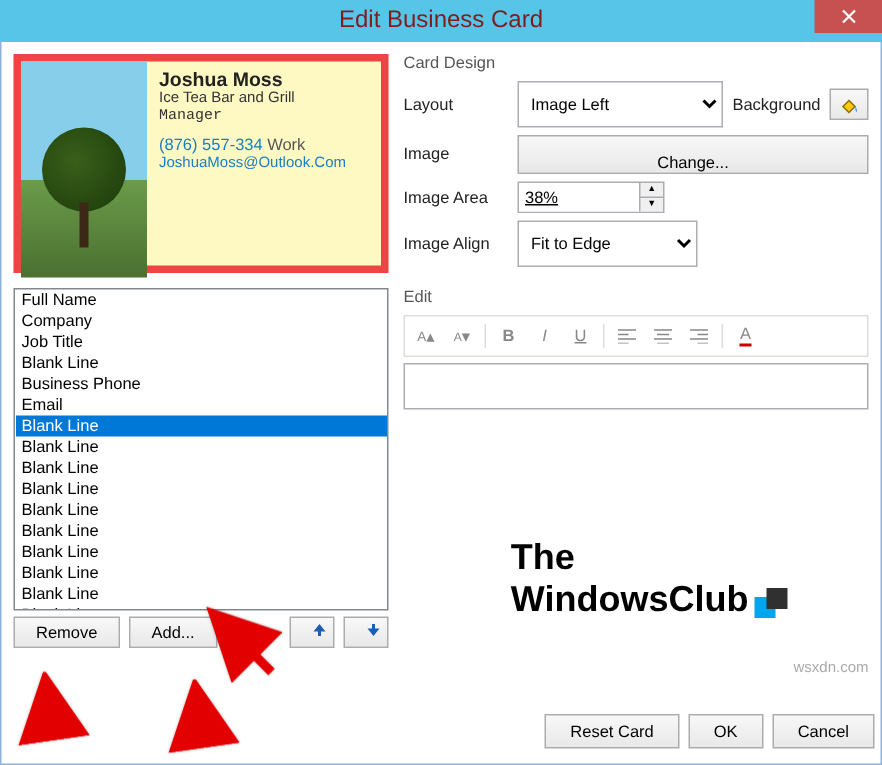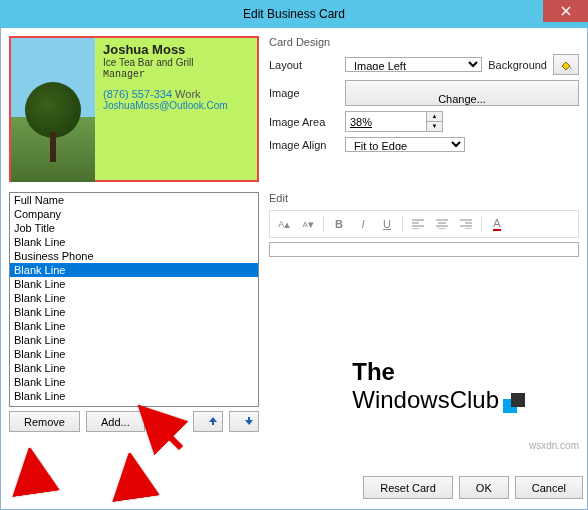--- a/index.html
+++ b/index.html
@@ -1,41 +1,41 @@
 <!DOCTYPE html>
 <html><head>
   <meta charset="utf-8">
   <style>
     * { box-sizing: border-box; margin: 0; padding: 0; font-family: 'Segoe UI', Tahoma, sans-serif; font-size: 11px; }
     body { background: #f0f0f0; width: 588px; height: 510px; overflow: hidden; position: relative; }
     .titlebar { background: #56c5e8; height: 28px; display: flex; align-items: center; justify-content: center; position: relative; }
-    .titlebar-text { color: #000000; font-size: 12px; }
+    .titlebar-text { color: #7f1d1d; font-size: 16px; }
     .close-btn { position: absolute; right: 0; top: 0; width: 45px; height: 22px; background: #c75050; color: #fff; display: flex; align-items: center; justify-content: center; font-size: 14px; }
     .window-body { background: #fff; border: 1px solid #8db3d9; border-top: none; padding: 8px; height: 482px; position: relative; }
     
     .top-row { display: flex; gap: 10px; margin-bottom: 10px; }
-    .card-preview { width: 250px; height: 146px; border: 2px solid #ef4444; display: flex; background: #bef264; }
+    .card-preview { width: 250px; height: 146px; border: 5px solid #ef4444; display: flex; background: #fef9c3; }
     .card-img { width: 84px; height: 144px; background: linear-gradient(to bottom, #87ceeb 0%, #87ceeb 55%, #6b9b4a 55%, #4a7030 100%); position: relative; }
     .tree { position: absolute; left: 50%; bottom: 20px; transform: translateX(-50%); width: 60px; height: 80px; }
     .tree-crown { width: 56px; height: 56px; background: radial-gradient(circle at 40% 40%, #3a5f1a, #1a3a0a); border-radius: 50%; position: absolute; top: 0; left: 2px; }
     .tree-trunk { width: 6px; height: 30px; background: #3d2817; position: absolute; bottom: 0; left: 50%; transform: translateX(-50%); }
     .card-text { padding: 4px 8px; flex: 1; }
     .card-name { font-weight: bold; font-size: 13px; color: #222; }
     .card-company { font-size: 10px; color: #333; line-height: 1.2; }
     .card-title { font-size: 10px; color: #333; margin-bottom: 8px; font-family: Liberation Mono, monospace; }
     .card-phone { font-size: 10px; }
     .card-phone-num { color: #1a7dc7; }
     .card-phone-label { color: #555; margin-left: 3px; }
     .card-email { font-size: 10px; color: #1a7dc7; }
     
     .design-section { flex: 1; }
     .section-label { color: #555; font-size: 11px; margin-bottom: 6px; }
     .design-grid { display: grid; grid-template-columns: 70px 1fr auto auto; gap: 5px 6px; align-items: center; }
     .design-grid label { font-size: 11px; color: #222; }
-    select, input[type=text] { border: 1px solid #abadb3; height: 15px; padding: 1px 4px; font-size: 11px; background: #fff; }
+    select, input[type=text] { border: 1px solid #abadb3; height: 31px; padding: 1px 4px; font-size: 11px; background: #fff; }
     .btn { background: linear-gradient(#f8f8f8, #e8e8e8); border: 1px solid #acacac; height: 21px; padding: 12px 10px; font-size: 11px; cursor: pointer; }
     .bg-btn { width: 26px; padding: 0; display: flex; align-items: center; justify-content: center; }
     .spinner { display: inline-flex; border: 1px solid #abadb3; height: 21px; }
     .spinner input { border: none; width: 80px; height: 19px; text-decoration: underline; }
     .spinner-btns { display: flex; flex-direction: column; width: 16px; }
     .spinner-btns button { height: 9.5px; border: none; border-left: 1px solid #abadb3; background: #f0f0f0; font-size: 6px; line-height: 1; cursor: pointer; }
     .spinner-btns button:first-child { border-bottom: 1px solid #abadb3; }
     
     .mid-row { display: flex; gap: 10px; }
     .fields-section { width: 250px; }
@@ -47,21 +47,21 @@
     .arrow-btn { width: 24px; padding: 0; }
     
     .edit-section { flex: 1; }
     .toolbar { display: flex; gap: 2px; border: 1px solid #ddd; padding: 3px; margin-bottom: 4px; align-items: center; }
     .tool-btn { width: 22px; height: 20px; border: 1px solid transparent; background: none; display: flex; align-items: center; justify-content: center; font-size: 11px; cursor: pointer; color: #888; }
     .tool-sep { width: 1px; height: 16px; background: #ddd; margin: 0 2px; }
     .edit-input { width: 100%; height: 22px; border: 1px solid #dcdcdc; padding: 2px 4px; background: #fff; color: #aaa; margin-bottom: 8px; }
     
     .logo { position: absolute; right: 60px; top: 330px; font-family: Georgia, serif; }
     .logo-the { font-size: 24px; font-weight: bold; color: #000; }
-    .logo-wc { font-size: 24px; font-weight: normal; color: #000; }
+    .logo-wc { font-size: 24px; font-weight: bold; color: #000; }
     .logo-sq { display: inline-block; width: 24px; height: 24px; position: relative; vertical-align: middle; margin-left: 4px; }
     .logo-sq::before { content:''; position:absolute; width:14px; height:14px; background:#00a4ef; left:0; top:6px; }
     .logo-sq::after { content:''; position:absolute; width:14px; height:14px; background:#303030; left:8px; top:0; }
     
     .watermark { position: absolute; right: 8px; bottom: 58px; font-size: 10px; color: #aaa; }
     
     .bottom-btns { position: absolute; bottom: 10px; right: 4px; display: flex; gap: 6px; }
     .bottom-btns .btn { padding: 2px 16px; height: 23px; }
     
     .red-arrow { position: absolute; pointer-events: none; }
@@ -130,20 +130,21 @@
   </div>
 
   <div class="mid-row">
     <div class="fields-section">
       <div class="fields-list" id="fields-list">
           <div class="field-item">Full Name</div>
           <div class="field-item">Company</div>
           <div class="field-item">Job Title</div>
           <div class="field-item">Blank Line</div>
           <div class="field-item">Business Phone</div>
+          <div class="field-item">Email</div>
           <div class="field-item selected">Blank Line</div>
           <div class="field-item">Blank Line</div>
           <div class="field-item">Blank Line</div>
           <div class="field-item">Blank Line</div>
           <div class="field-item">Blank Line</div>
           <div class="field-item">Blank Line</div>
           <div class="field-item">Blank Line</div>
           <div class="field-item">Blank Line</div>
           <div class="field-item">Blank Line</div>
           <div class="field-item">Blank Line</div>

